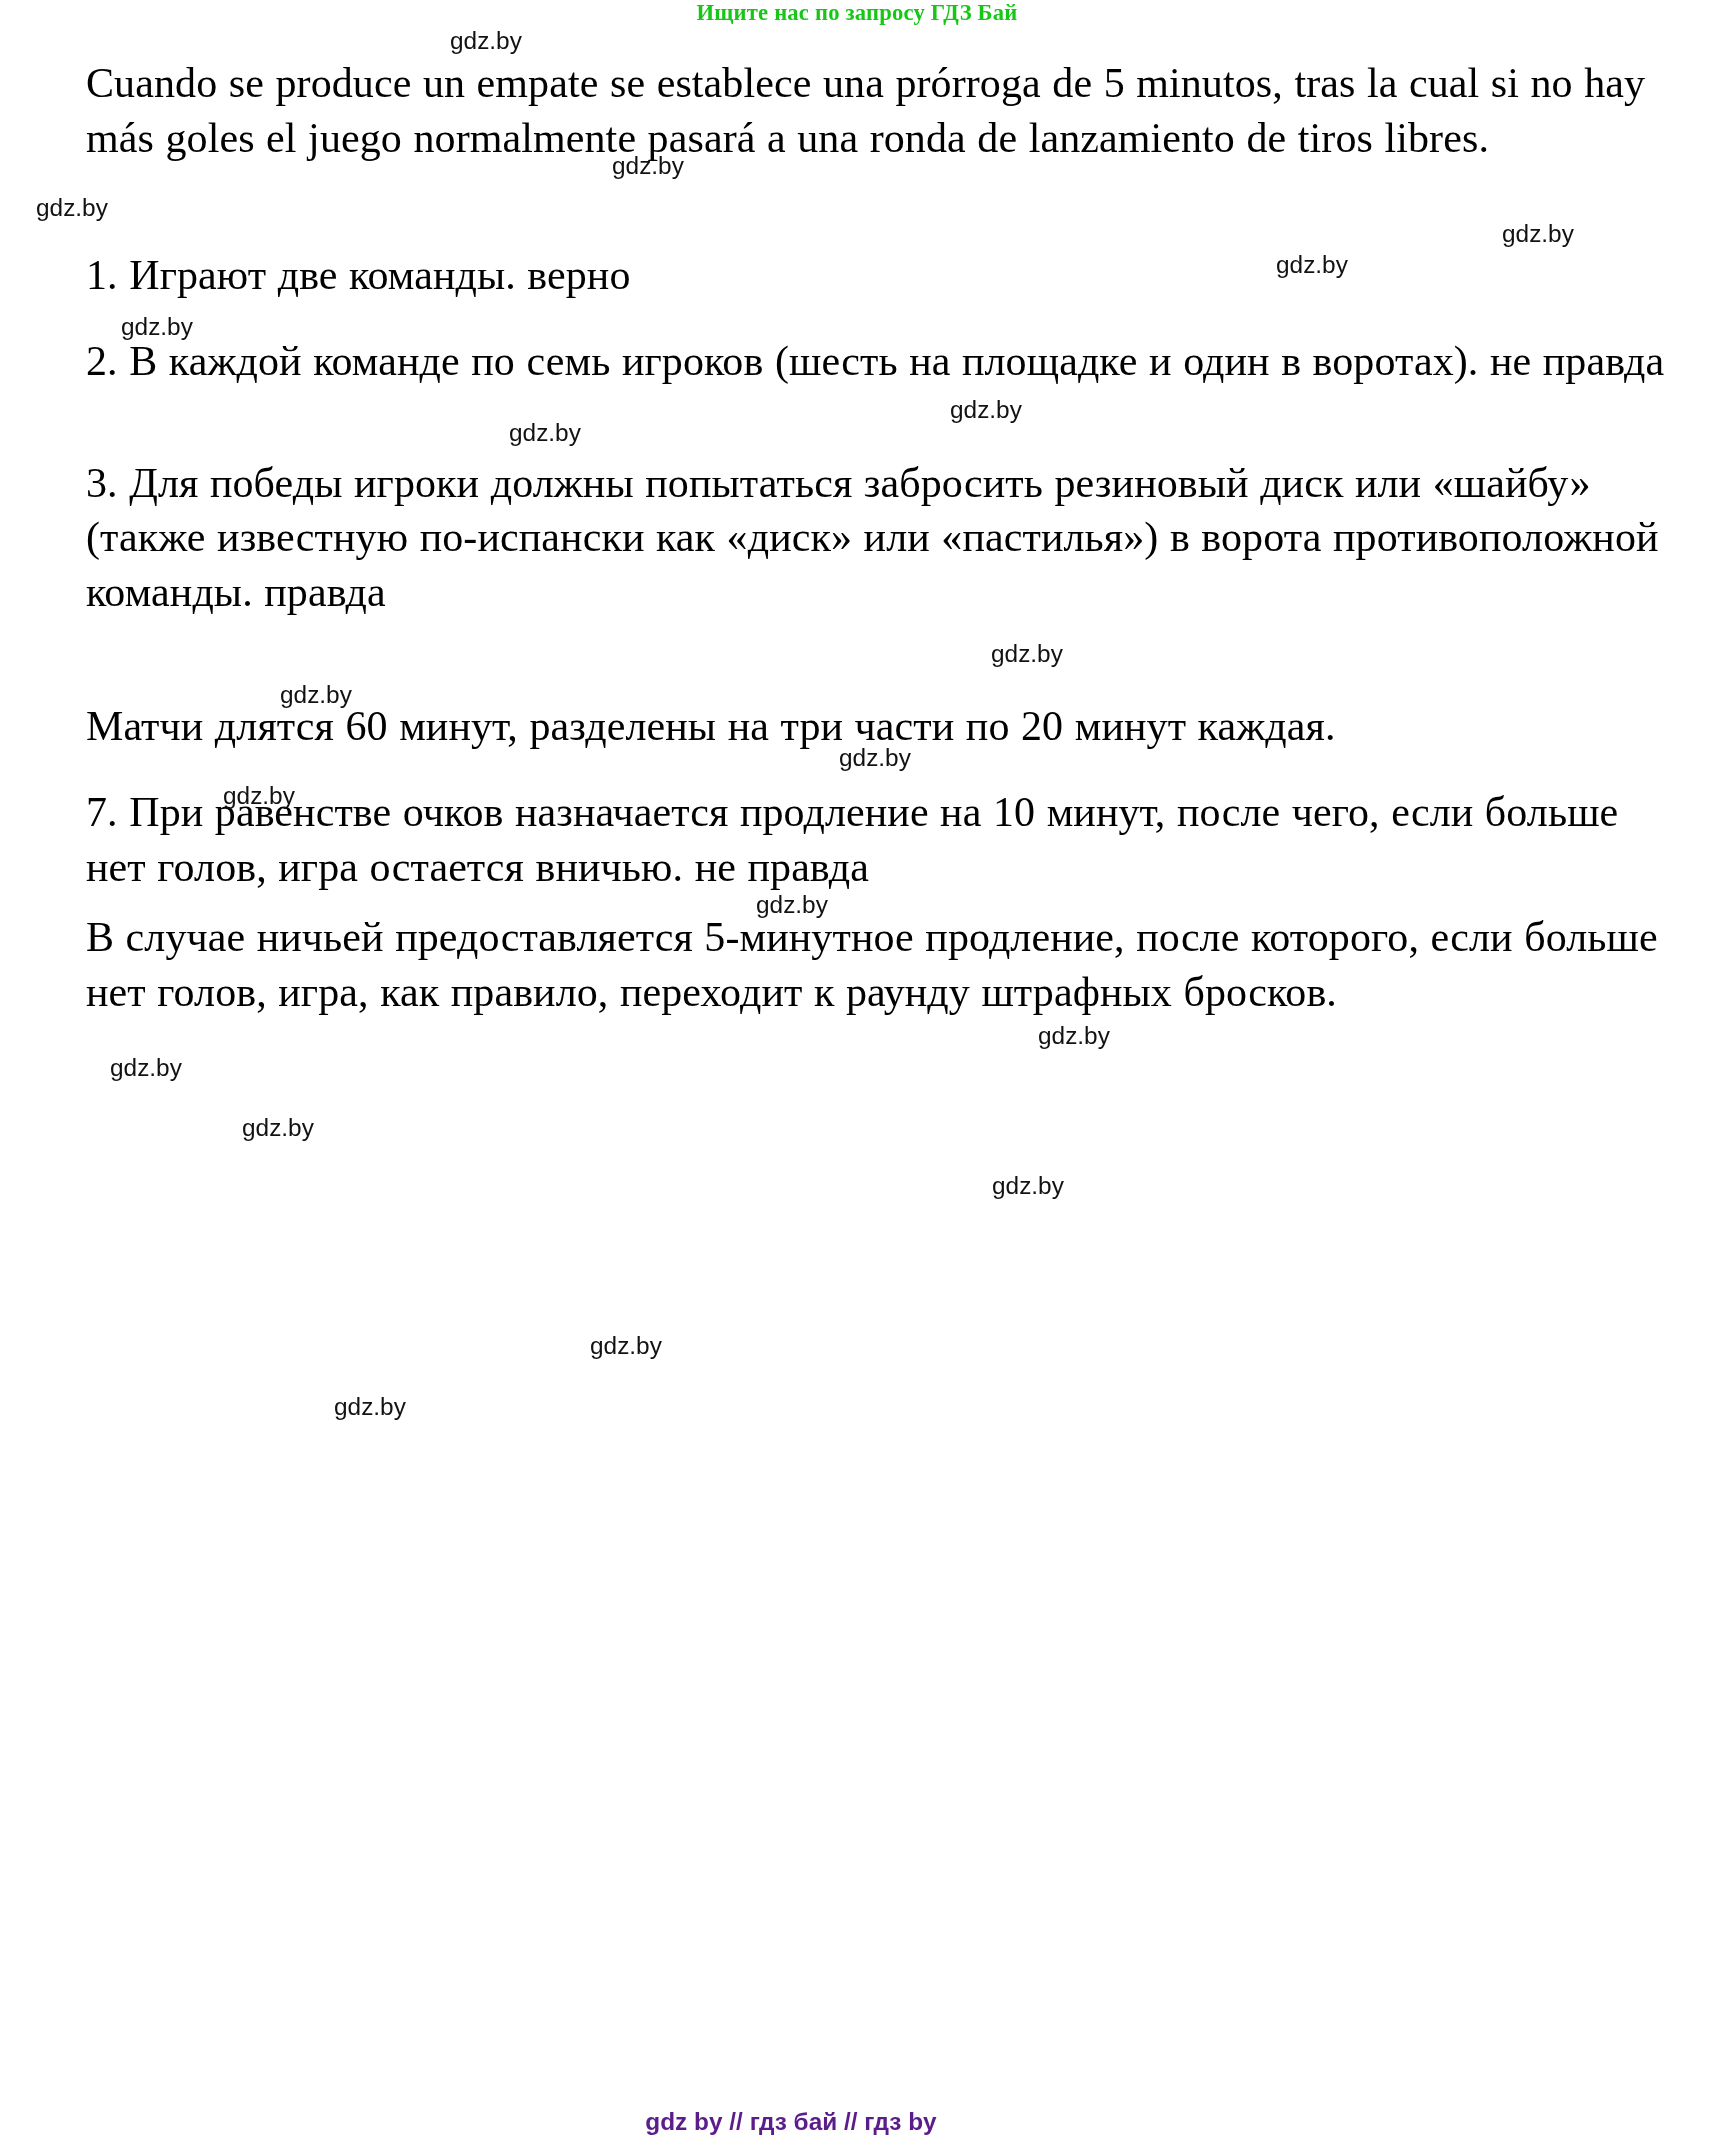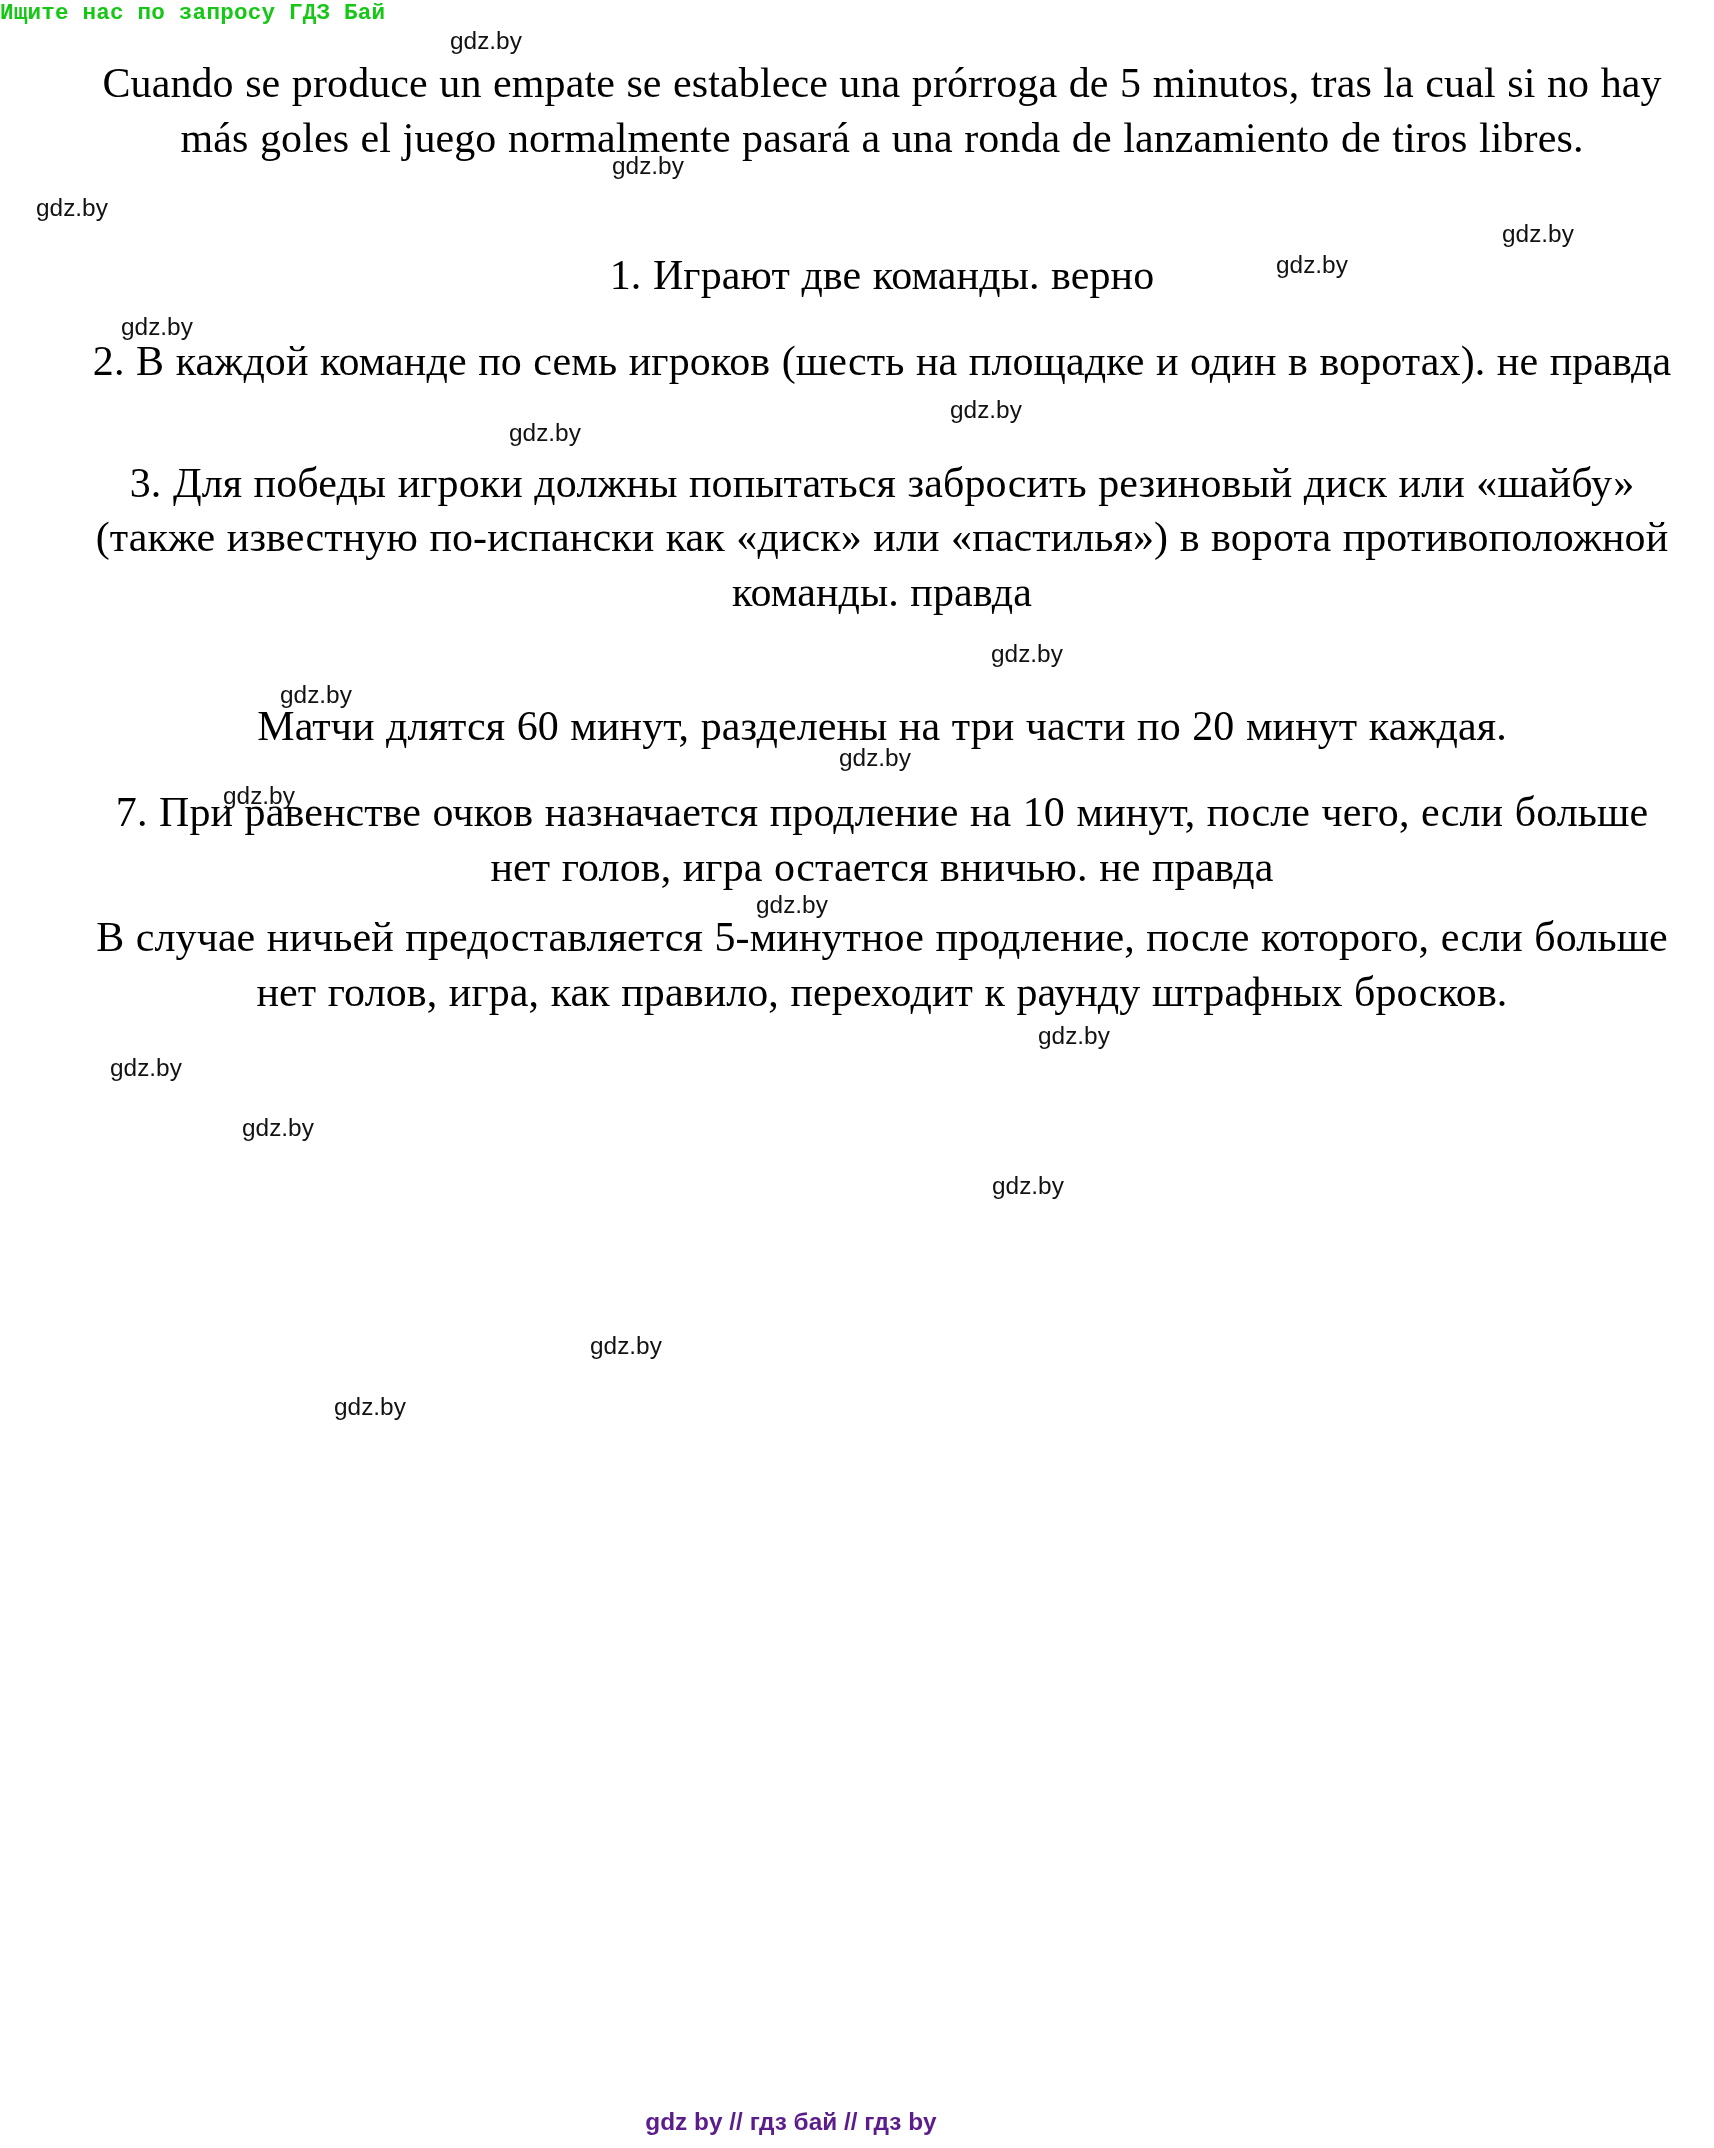--- a/index.html
+++ b/index.html
@@ -15,41 +15,42 @@
     font-family: "Liberation Serif", "DejaVu Serif", serif;
     color: #000000;
   }
 
   
   #promo-banner {
     position: absolute;
     top: 0px;
     left: 0;
     width: 1714px;
-    font-family: Liberation Mono, monospace;
+    text-align: center;
+    font-family: Liberation Serif, serif;
     font-size: 22.6px;
     font-weight: 700;
     color: #16c716;
     letter-spacing: 0.2px;
     white-space: nowrap;
   }
 
   
   #doc-body {
     position: absolute;
     left: 86px;
     top: 56px;
     width: 1592px;
   }
   .para {
     font-size: 42px;
     line-height: 1.30;
     letter-spacing: 0.1px;
     margin: 0;
-    text-align: center;
+    text-align: left;
     word-spacing: 0.9px;
   }
   .gap-sm { height: 16.3px; }
   .gap-md { height: 31px; }
   .gap-lg { height: 51px; }
   .gap-xl { height: 83px; }
 
   
   .wm {
     position: absolute;

